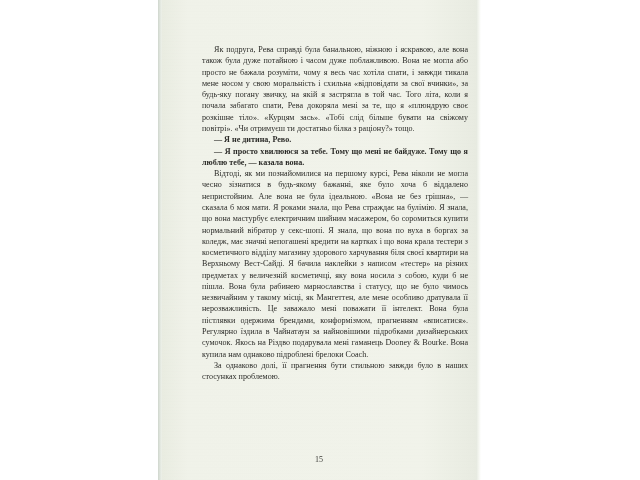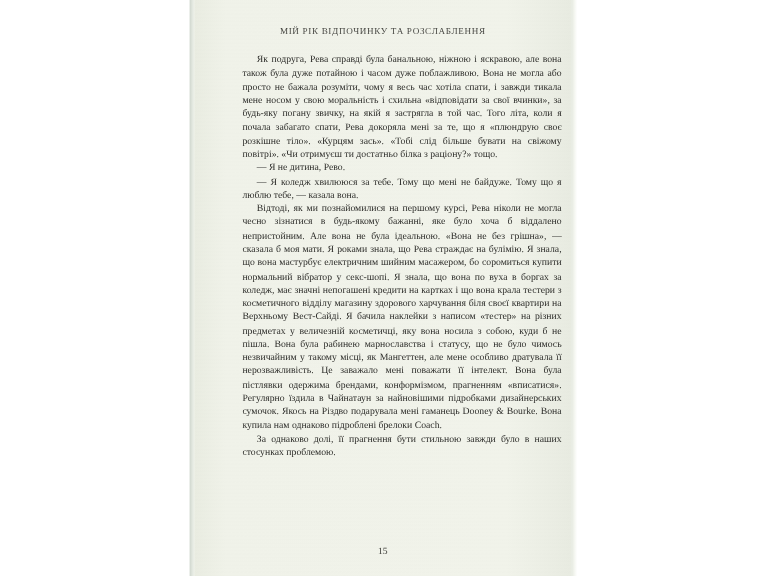--- a/index.html
+++ b/index.html
@@ -83,20 +83,21 @@
 
   .textblock p {
     margin: 0;
     text-indent: 12px;
     hyphens: auto;
     -webkit-hyphens: auto;
   }
 
   .textblock p.dialogue {
     text-indent: 12px;
+    font-weight: bold;
   }
 
   .folio {
     position: absolute;
     left: 0;
     top: 455px;
     width: 314px;
     text-align: center;
     font-size: 8px;
     color: #3a3a36;
@@ -118,26 +119,25 @@
 </style>
 </head>
 <body>
 
 <div id="scan">
 
   <div id="page-edge"></div>
 
   <div id="page">
 
-    <div class="running-head">МІЙ РІК ВІДПОЧИНКУ ТА РОЗСЛАБЛЕННЯ</div>
 
     <div class="textblock">
       <p>Як подруга, Рева справді була банальною, ніжною і яскравою, але вона також була дуже потайною і часом дуже поблажливою. Вона не могла або просто не бажала розуміти, чому я весь час хотіла спати, і завжди тикала мене носом у свою моральність і схильна «відповідати за свої вчинки», за будь-яку погану звичку, на якій я застрягла в той час. Того літа, коли я почала забагато спати, Рева докоряла мені за те, що я «плюндрую своє розкішне тіло». «Курцям зась». «Тобі слід більше бувати на свіжому повітрі». «Чи отримуєш ти достатньо білка з раціону?» тощо.</p>
       <p class="dialogue">— Я не дитина, Рево.</p>
-      <p class="dialogue">— Я коледж хвилююся за тебе. Тому що мені не байдуже. Тому що я люблю тебе, — казала вона.</p>
+      <p class="dialogue">— Я просто хвилююся за тебе. Тому що мені не байдуже. Тому що я люблю тебе, — казала вона.</p>
       <p>Відтоді, як ми познайомилися на першому курсі, Рева ніколи не могла чесно зізнатися в будь-якому бажанні, яке було хоча б віддалено непристойним. Але вона не була ідеальною. «Вона не без грішна», — сказала б моя мати. Я роками знала, що Рева страждає на булімію. Я знала, що вона мастурбує електричним шийним масажером, бо соромиться купити нормальний вібратор у секс-шопі. Я знала, що вона по вуха в боргах за коледж, має значні непогашені кредити на картках і що вона крала тестери з косметичного відділу магазину здорового харчування біля своєї квартири на Верхньому Вест-Сайді. Я бачила наклейки з написом «тестер» на різних предметах у величезній косметичці, яку вона носила з собою, куди б не пішла. Вона була рабинею марнославства і статусу, що не було чимось незвичайним у такому місці, як Мангеттен, але мене особливо дратувала її нерозважливість. Це заважало мені поважати її інтелект. Вона була пістлявки одержима брендами, конформізмом, прагненням «вписатися». Регулярно їздила в Чайнатаун за найновішими підробками дизайнерських сумочок. Якось на Різдво подарувала мені гаманець Dooney &amp; Bourke. Вона купила нам однаково підроблені брелоки Coach.</p>
       <p>За однаково долі, її прагнення бути стильною завжди було в наших стосунках проблемою.</p>
     </div>
 
     <div class="folio">15</div>
 
   </div>
 
   <div id="grain"></div>
   <div id="page-right-edge"></div>

